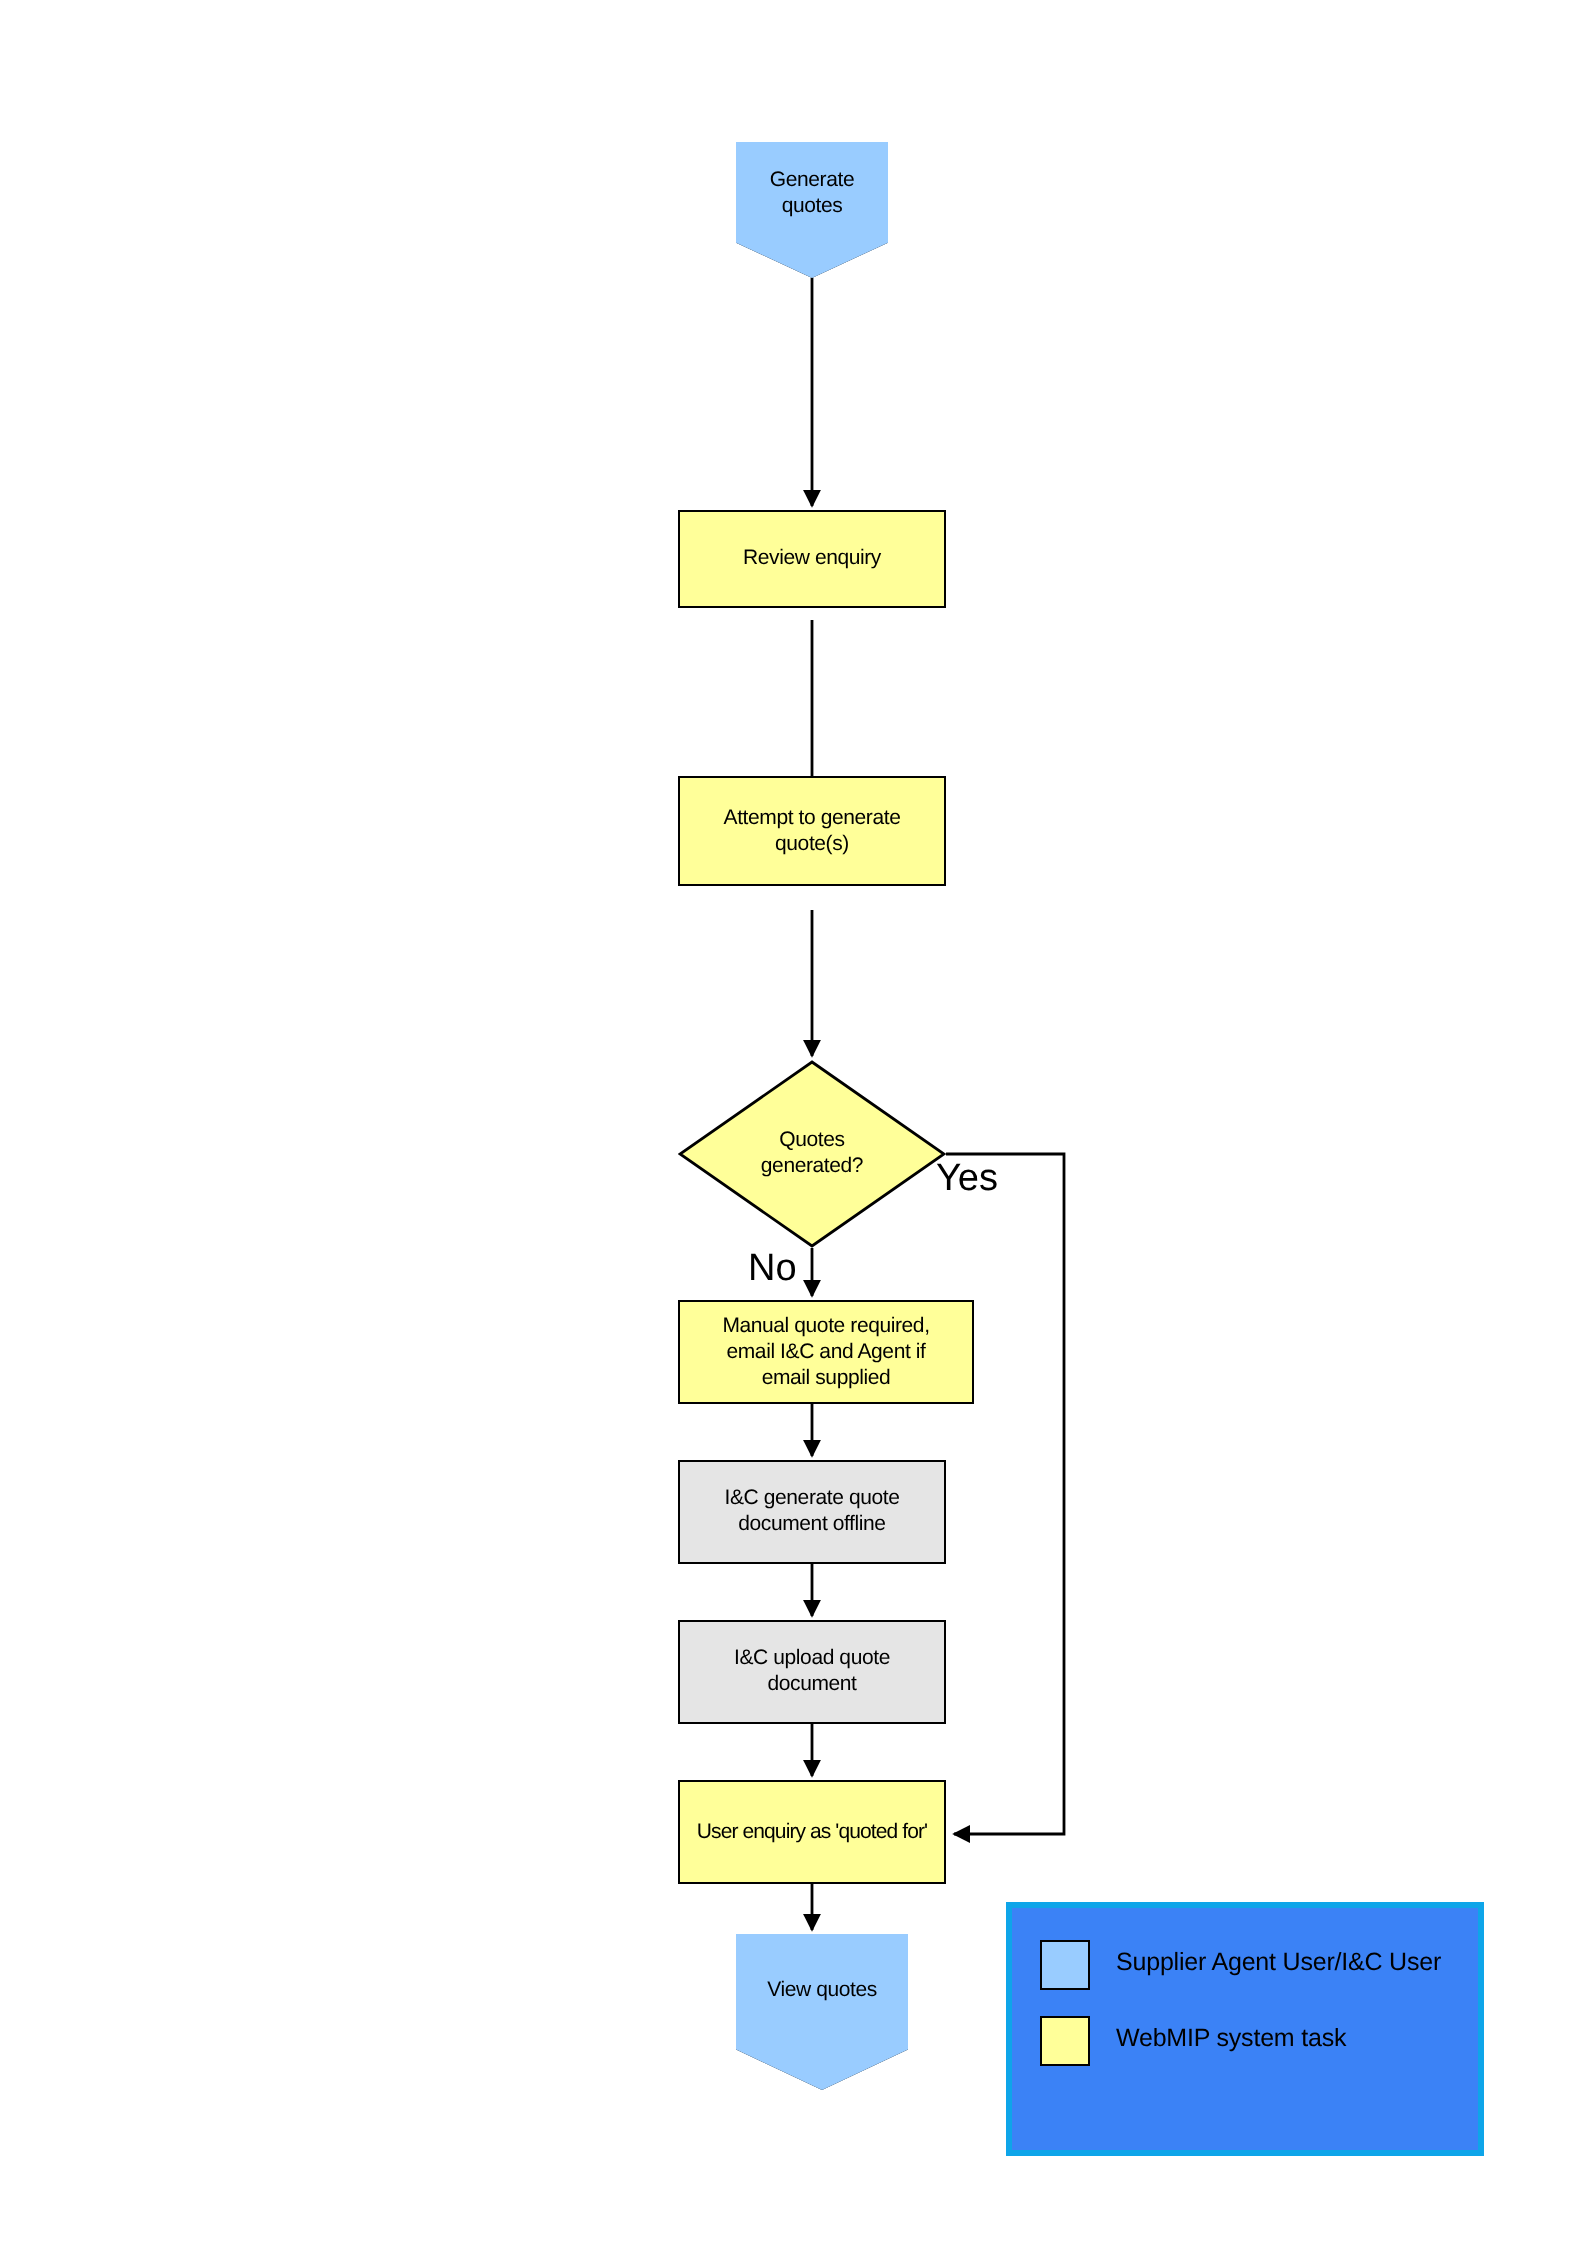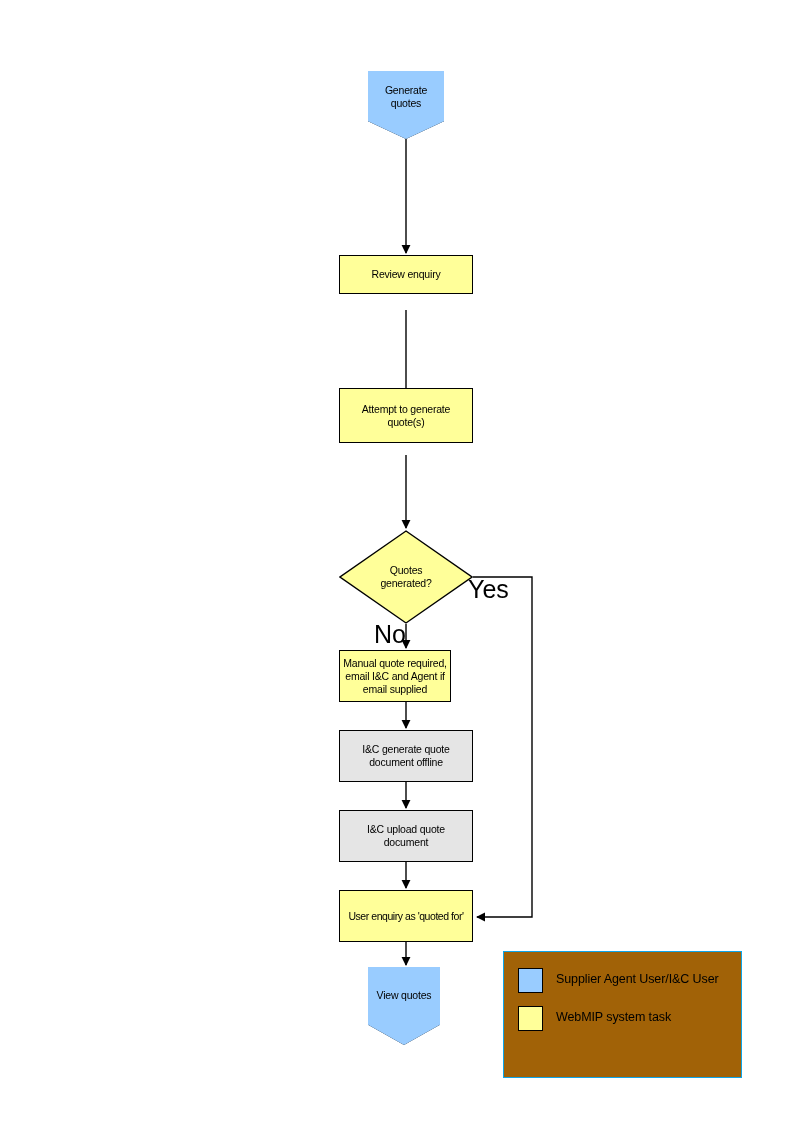--- a/index.html
+++ b/index.html
@@ -91,32 +91,32 @@
     text-align: center;
     font-size: 10.5px;
     line-height: 13px;
     color: #000;
     letter-spacing: -0.2px;
     z-index: 2;
   }
 
   .branch-label {
     position: absolute;
-    font-size: 25px;
+    font-size: 19px;
     line-height: 25px;
     color: #000;
     font-family: "Liberation Sans", sans-serif;
   }
 
   
   #legend {
     position: absolute;
     box-sizing: border-box;
-    border: 1px solid #0ea5e9;
-    background: #a16207;
+    border: 3px solid #0ea5e9;
+    background: #3b82f6;
   }
   .legend-row {
     position: absolute;
     display: flex;
     align-items: flex-start;
   }
   .legend-swatch {
     width: 25px;
     height: 25px;
     box-sizing: border-box;
@@ -161,61 +161,61 @@
   <path d="M 473 577 L 532 577 L 532 917 L 477 917" fill="none" stroke="#000" stroke-width="1.4" marker-end="url(#arrow)"></path>
 </svg>
 
 <div class="pent" style="left:368px; top:71px; width:76px; height:68px;">
   <span class="pent-outline"></span>
   <span class="pent-bg"></span>
   <span class="pent-label" style="margin-top:13px; white-space:pre-line;">Generate
 quotes</span>
 </div>
 
-<div class="node proc-yellow" style="left:339px; top:255px; width:134px; height:39px;">
+<div class="node proc-yellow" style="left:339px; top:255px; width:134px; height:49px;">
   <span style="white-space:pre-line;">Review enquiry</span>
 </div>
 
 <div class="node proc-yellow" style="left:339px; top:388px; width:134px; height:55px;">
   <span style="white-space:pre-line;">Attempt to generate
 quote(s)</span>
 </div>
 
 <div class="diamond" style="left:339px; top:530px; width:134px; height:94px;">
   <svg class="dia-shape" viewBox="0 0 134 94" xmlns="http://www.w3.org/2000/svg">
     <polygon points="67,1 133,47 67,93 1,47" fill="#ffff99" stroke="#000" stroke-width="1.4"></polygon>
   </svg>
   <div class="dia-label" style="top:34px; white-space:pre-line;">Quotes
 generated?</div>
 </div>
 
 <div class="branch-label" style="left:468px; top:577px;">Yes</div>
 <div class="branch-label" style="left:374px; top:622px;">No</div>
 
-<div class="node proc-yellow" style="left:339px; top:650px; width:112px; height:52px;">
+<div class="node proc-yellow" style="left:339px; top:650px; width:148px; height:52px;">
   <span style="white-space:pre-line;">Manual quote required,
 email I&amp;C and Agent if
 email supplied</span>
 </div>
 
 <div class="node proc-blue" style="left:339px; top:730px; width:134px; height:52px;">
   <span style="white-space:pre-line;">I&amp;C generate quote
 document offline</span>
 </div>
 
 <div class="node proc-blue" style="left:339px; top:810px; width:134px; height:52px;">
   <span style="white-space:pre-line;">I&amp;C upload quote
 document</span>
 </div>
 
 <div class="node proc-yellow" style="left:339px; top:890px; width:134px; height:52px;">
   <span style="white-space:pre-line; letter-spacing:-0.45px;">User enquiry as 'quoted for'</span>
 </div>
 
-<div class="pent" style="left:368px; top:967px; width:72px; height:78px;">
+<div class="pent" style="left:368px; top:967px; width:86px; height:78px;">
   <span class="pent-outline"></span>
   <span class="pent-bg"></span>
   <span class="pent-label" style="margin-top:22px; white-space:pre-line;">View quotes</span>
 </div>
 
 <div id="legend" style="left:503px; top:951px; width:239px; height:127px;">
 
   <div class="legend-row" style="left:14px; top:16px;">
     <span class="legend-swatch" style="background:#99ccff;"></span>
     <span class="legend-text" style="margin-top:4px;">Supplier Agent User/I&amp;C User</span>

